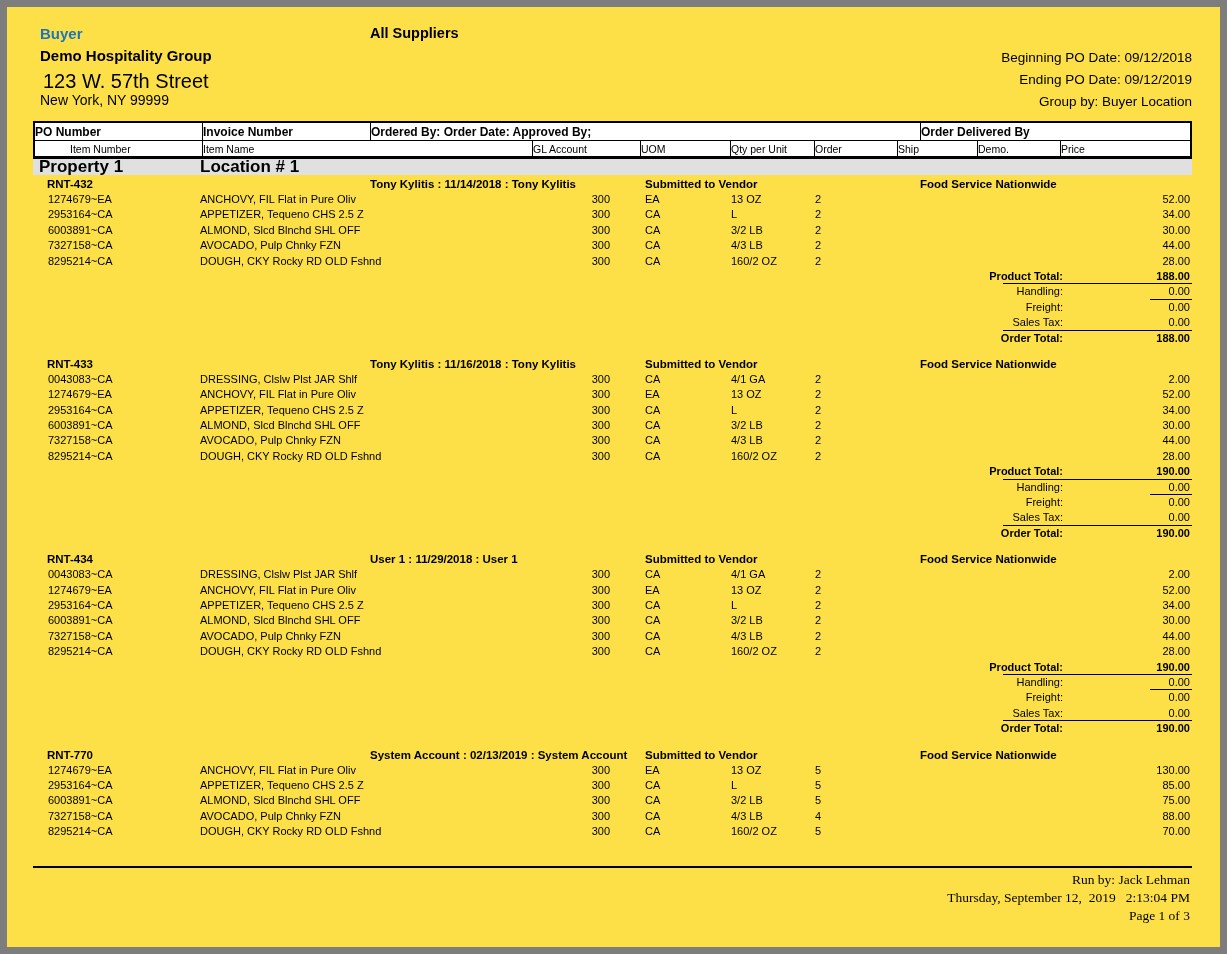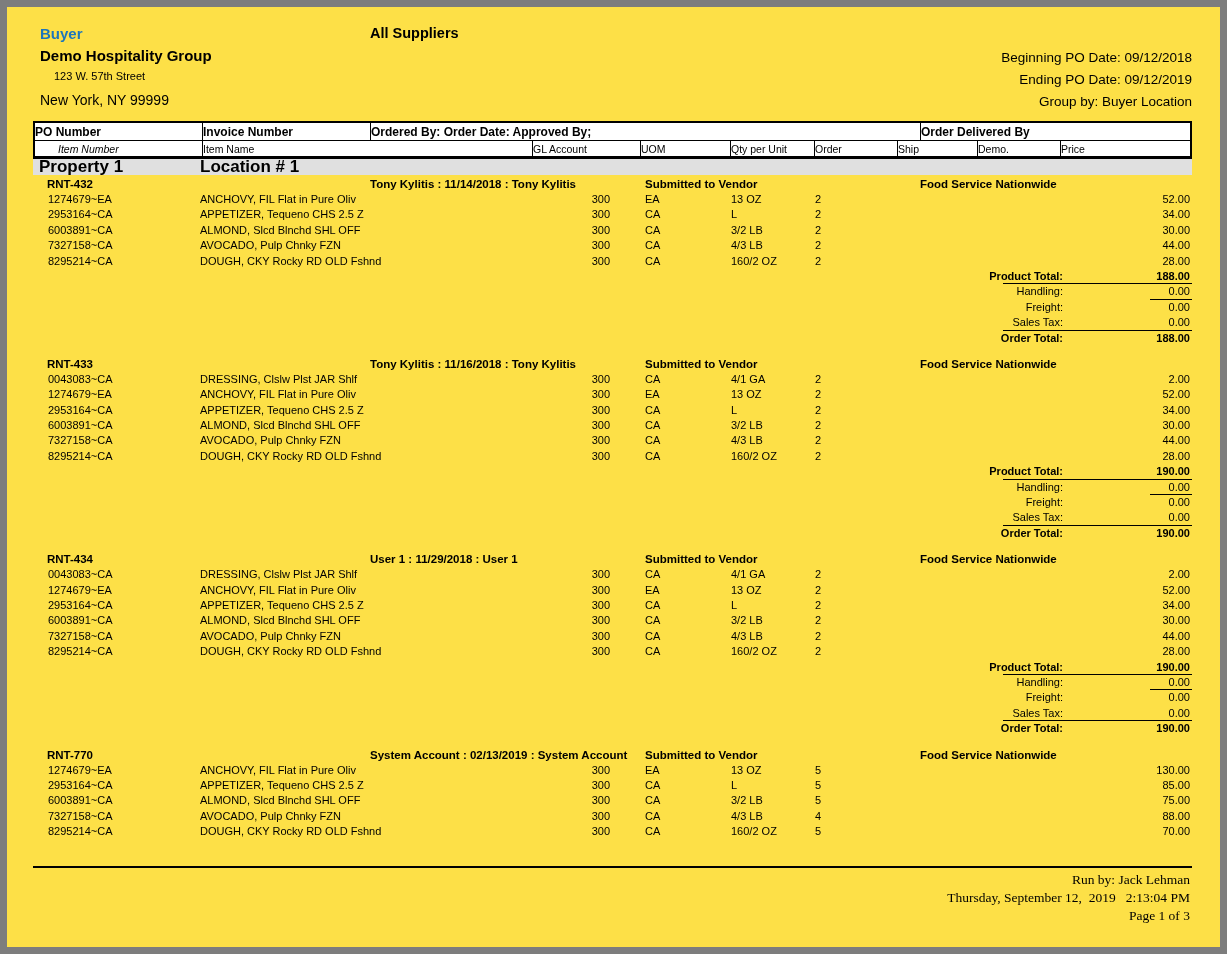--- a/index.html
+++ b/index.html
@@ -14,21 +14,21 @@
   .page{
     position:absolute;left:7px;top:7px;width:1213px;height:940px;
     background:#fde047;
   }
   .content{position:absolute;left:26px;top:0;width:1159px;height:940px;}
 
   
   .abs{position:absolute;white-space:nowrap;}
   .buyer-label{left:7px;top:18px;font-size:15px;font-weight:bold;}
   .buyer-name{left:7px;top:40px;font-size:15px;font-weight:bold;}
-  .buyer-addr1{left:21px;top:63px;font-size:11px;}
+  .buyer-addr1{left:10px;top:63px;font-size:20px;}
   .buyer-addr2{left:7px;top:85px;font-size:14px;}
   .suppliers{left:337px;top:18px;font-size:14.5px;font-weight:bold;}
   .rtitle{right:0;top:15px;font-size:17px;font-weight:bold;}
   .rline1{right:0;top:43px;font-size:13.5px;}
   .rline2{right:0;top:65px;font-size:13.5px;}
   .rline3{right:0;top:87px;font-size:13.5px;}
 
   
   .thead{
     position:absolute;left:0;top:114px;width:1159px;
@@ -40,21 +40,21 @@
   .hcell{position:absolute;top:0;bottom:0;box-sizing:border-box;
          display:flex;align-items:center;white-space:nowrap;border-left:1px solid #000;}
   .hcell.first{border-left:none;}
   .th1 .hcell{font-size:12px;font-weight:bold;}
   .th2 .hcell{font-size:10.5px;}
   .h1c1{left:0;width:167px;}
   .h1c2{left:167px;width:168px;}
   .h1c3{left:335px;width:270px;}
   .h1c4{left:605px;width:280px;}
   .h1c5{left:885px;width:270px;}
-  .h2c1{left:0;width:167px;padding-left:23px;font-style:italic;}
+  .h2c1{left:12px;width:167px;padding-left:23px;}
   .h2c2{left:167px;width:330px;}
   .h2c3{left:497px;width:108px;}
   .h2c4{left:605px;width:90px;}
   .h2c5{left:695px;width:84px;}
   .h2c6{left:779px;width:83px;}
   .h2c7{left:862px;width:80px;}
   .h2c8{left:942px;width:83px;}
   .h2c9{left:1025px;width:130px;}
 
   

